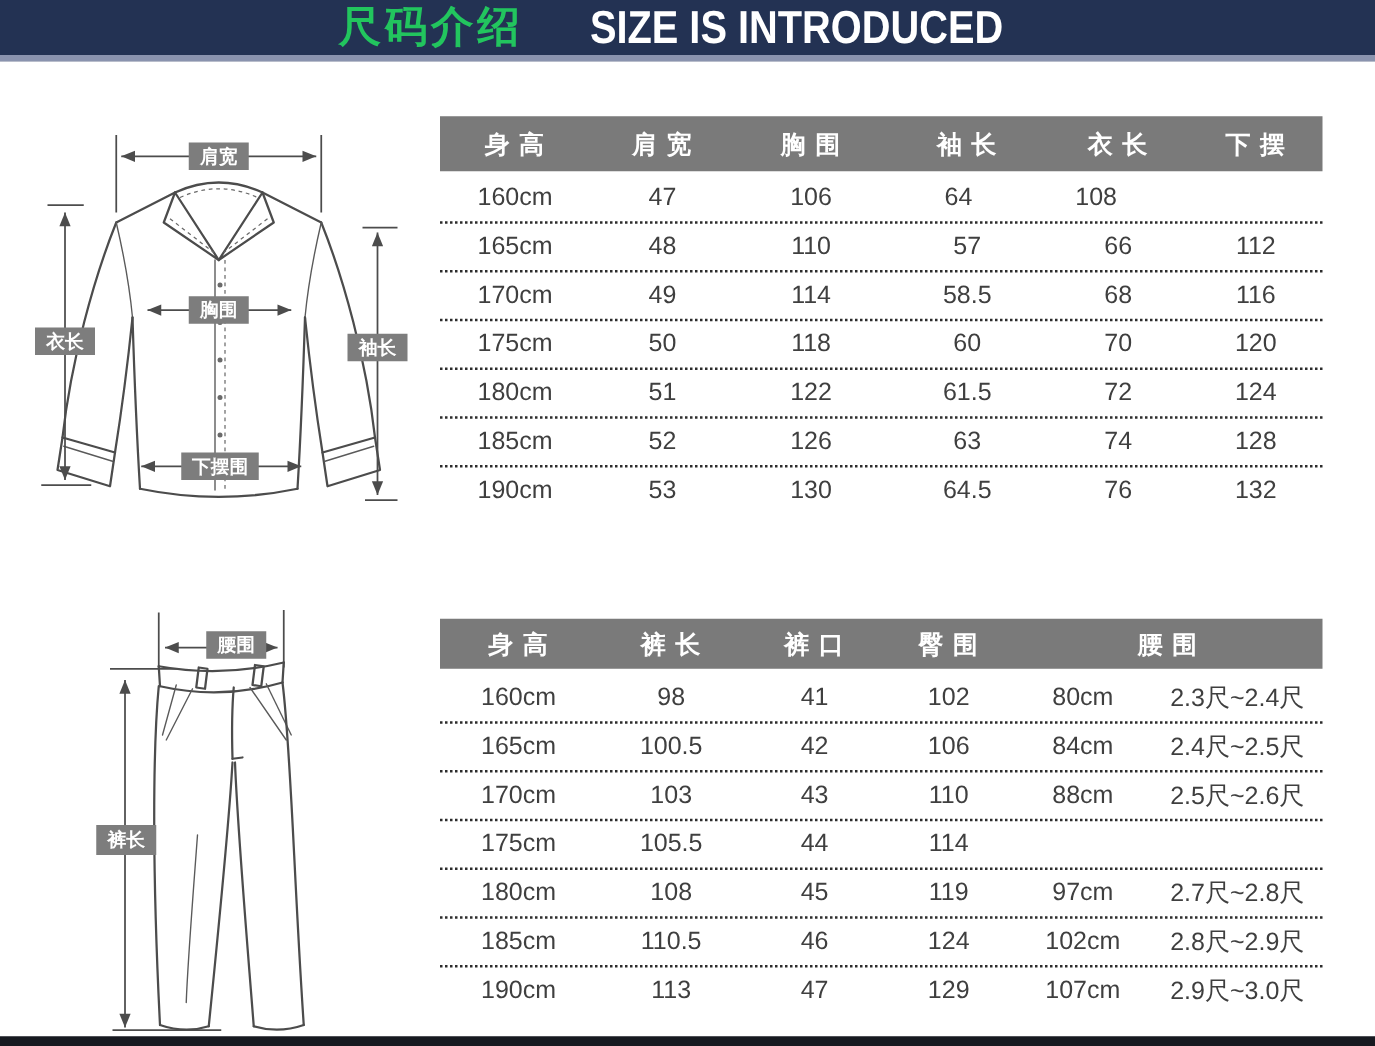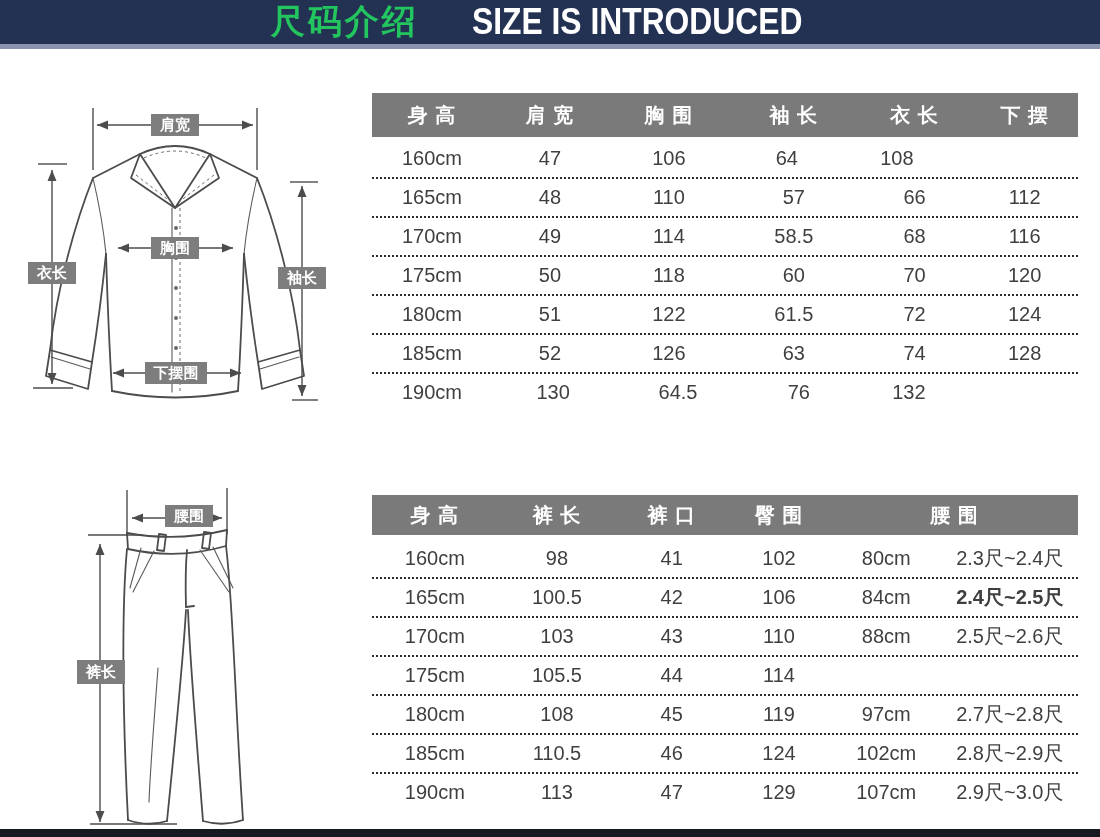--- a/index.html
+++ b/index.html
@@ -12,21 +12,21 @@
     position:absolute;top:0;left:0;width:1100px;height:44px;
     background:#233253;border-bottom:5px solid #8a93ae;
     display:flex;align-items:center;justify-content:center;gap:26px;
   }
   .banner .zh{color:#22c55e;font-size:34px;font-weight:bold;letter-spacing:3px;}
   .banner .en{
     color:#fff;font-size:37px;font-weight:bold;letter-spacing:0px;
     transform:scaleX(.86);transform-origin:center;white-space:nowrap;
   }
   
-  .sizetable{position:absolute;left:372px;width:706px;}
+  .sizetable{position:absolute;left:352px;width:706px;}
   #shirt-table{top:93px;}
   #pants-table{top:495px;}
   .thead{
     background:#7a7a7a;display:flex;color:#fff;font-weight:bold;
     font-size:20px;letter-spacing:1px;
   }
   #shirt-table .thead{height:44px;}
   #pants-table .thead{height:40px;}
   .thead .cell,.trow .cell{
     display:flex;align-items:center;justify-content:center;box-sizing:border-box;
@@ -248,20 +248,21 @@
       <div class="trow">
         <div class="cell" style="width: 17%;">185cm</div>
         <div class="cell" style="width: 16.4%;">52</div>
         <div class="cell" style="width: 17.3%;">126</div>
         <div class="cell" style="width: 18.1%;">63</div>
         <div class="cell" style="width: 16.1%;">74</div>
         <div class="cell" style="width: 15.1%;">128</div>
       </div>
       <div class="trow">
         <div class="cell" style="width: 17%;">190cm</div>
+        <div class="cell" style="width: 16.4%;">53</div>
         <div class="cell" style="width: 17.3%;">130</div>
         <div class="cell" style="width: 18.1%;">64.5</div>
         <div class="cell" style="width: 16.1%;">76</div>
         <div class="cell" style="width: 15.1%;">132</div>
       </div>
     </div>
 </div>
 
 <div class="sizetable" id="pants-table">
   <div class="thead">
@@ -279,21 +280,21 @@
         <div class="cell" style="width: 14.7%;">102</div>
         <div class="cell" style="width: 15.7%;">80cm</div>
         <div class="cell" style="width: 19.3%;">2.3尺~2.4尺</div>
       </div>
       <div class="trow">
         <div class="cell" style="width: 17.8%;">165cm</div>
         <div class="cell" style="width: 16.8%;">100.5</div>
         <div class="cell" style="width: 15.7%;">42</div>
         <div class="cell" style="width: 14.7%;">106</div>
         <div class="cell" style="width: 15.7%;">84cm</div>
-        <div class="cell" style="width: 19.3%; font-weight: bold;">2.4尺~2.5尺</div>
+        <div class="cell" style="width: 19.3%;">2.4尺~2.5尺</div>
       </div>
       <div class="trow">
         <div class="cell" style="width: 17.8%;">170cm</div>
         <div class="cell" style="width: 16.8%;">103</div>
         <div class="cell" style="width: 15.7%;">43</div>
         <div class="cell" style="width: 14.7%;">110</div>
         <div class="cell" style="width: 15.7%;">88cm</div>
         <div class="cell" style="width: 19.3%;">2.5尺~2.6尺</div>
       </div>
       <div class="trow">

